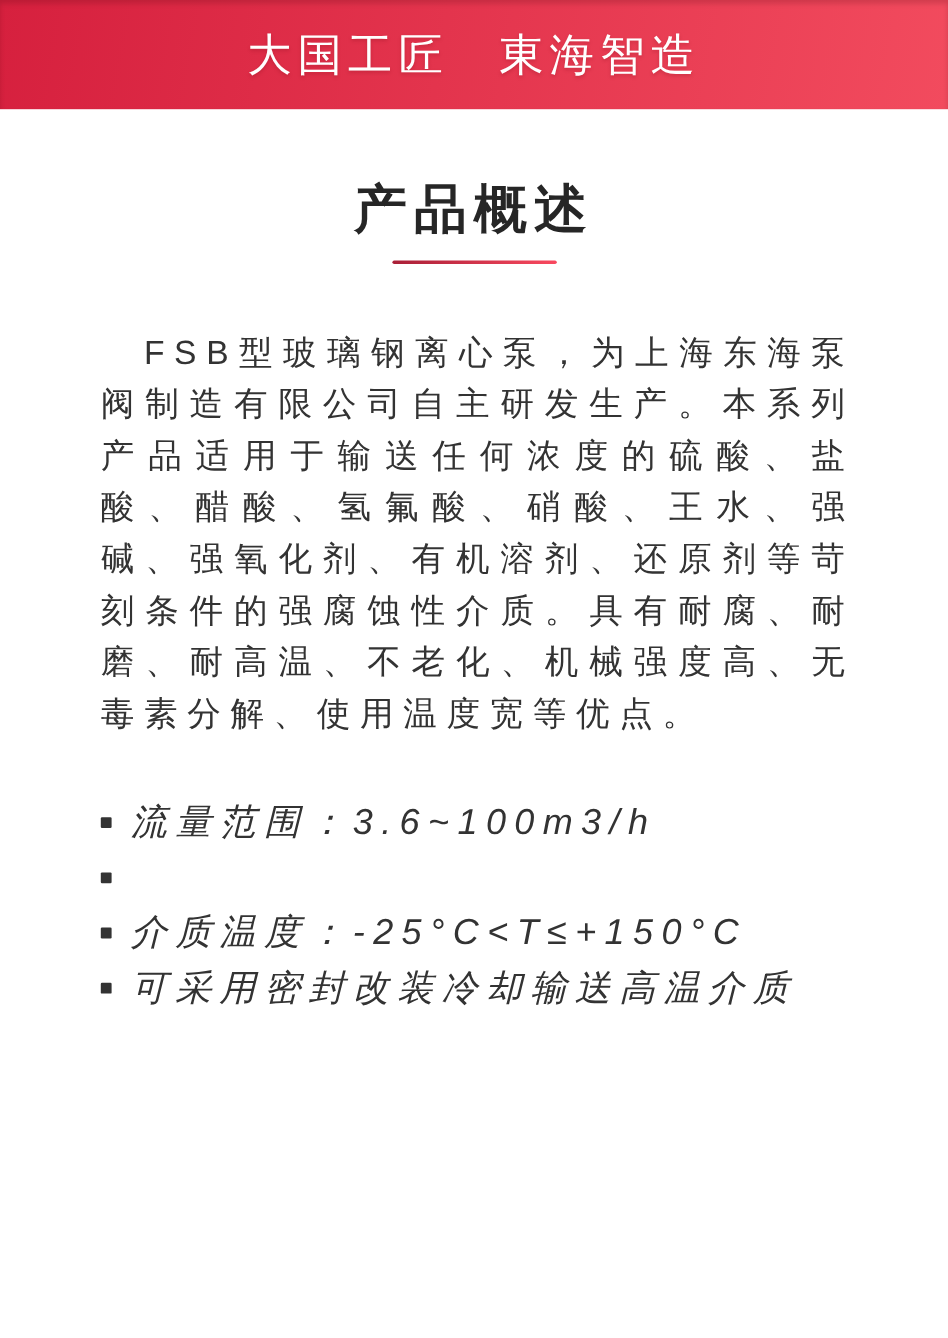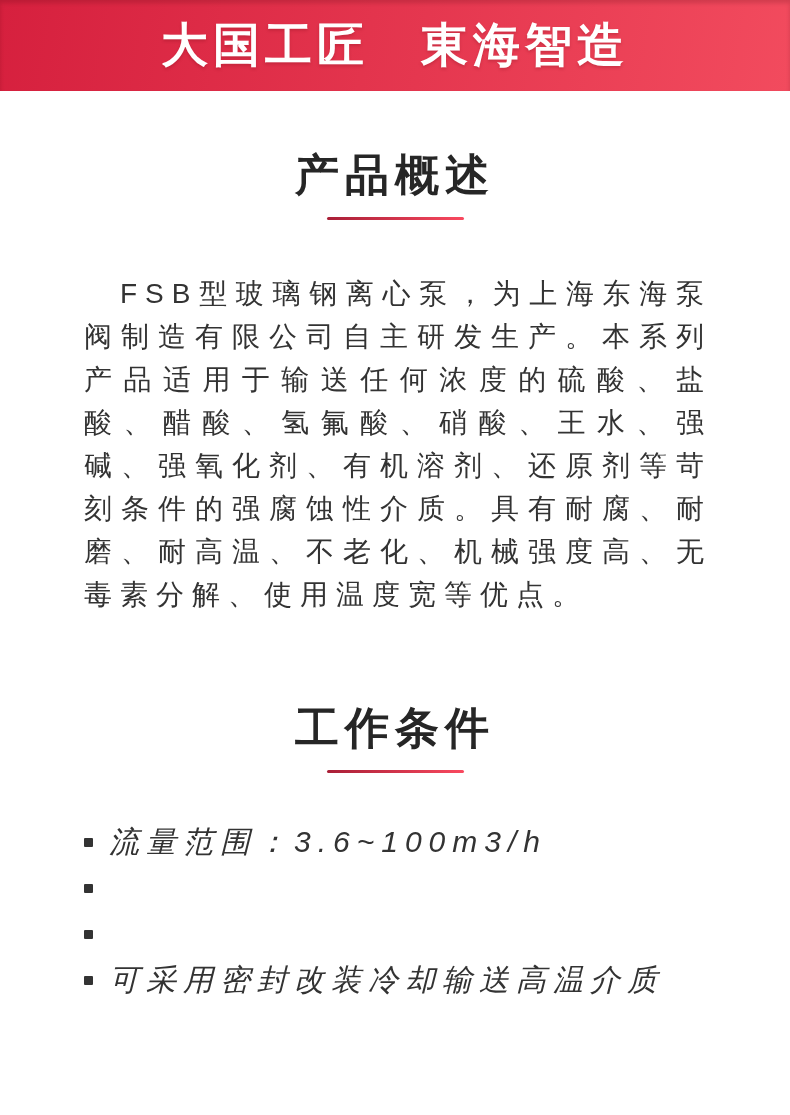--- a/index.html
+++ b/index.html
@@ -29,22 +29,22 @@
     width: 790px;
     height: 91px;
     background: linear-gradient(100deg, var(--banner-red-start) 0%, var(--banner-red-end) 100%);
     box-shadow: inset 0 3px 4px rgba(60,0,10,0.18);
     display: flex;
     align-items: center;
     justify-content: center;
   }
   .banner-title {
     color: var(--banner-text-color);
-    font-size: 47px;
-    font-weight: bold;
+    font-size: 37px;
+    font-weight: normal;
     letter-spacing: 5px;
     text-shadow: 0 2px 3px rgba(120,10,25,0.25);
     white-space: nowrap;
   }
 
   
   .section-header { text-align: center; }
   .section-header.overview { margin-top: 58px; }
   .section-header.conditions { margin-top: 86px; }
   .section-title {
@@ -110,35 +110,32 @@
 
   <section>
     <div class="section-header overview">
       <h2 class="section-title">产品概述</h2>
       <div class="title-underline"></div>
     </div>
     <p class="overview-paragraph">FSB型玻璃钢离心泵，为上海东海泵阀制造有限公司自主研发生产。本系列产品适用于输送任何浓度的硫酸、盐酸、醋酸、氢氟酸、硝酸、王水、强碱、强氧化剂、有机溶剂、还原剂等苛刻条件的强腐蚀性介质。具有耐腐、耐磨、耐高温、不老化、机械强度高、无毒素分解、使用温度宽等优点。</p>
   </section>
 
   <section>
-    <div class="section-header conditions">
-      <h2 class="section-title">工作条件</h2>
-      <div class="title-underline"></div>
-    </div>
 
     <ul class="conditions-list">
       <li class="condition-item">
         <span class="bullet-square"></span>
         <span>流量范围：3.6~100m3/h</span>
       </li>
       <li class="condition-item">
         <span class="bullet-square"></span>
       </li>
       <li class="condition-item">
         <span class="bullet-square"></span>
+        <span>介质温度：-25°C&lt;T≤+150°C</span>
       </li>
       <li class="condition-item">
         <span class="bullet-square"></span>
         <span>可采用密封改装冷却输送高温介质</span>
       </li>
     </ul>
   </section>
 
 </div>
 

